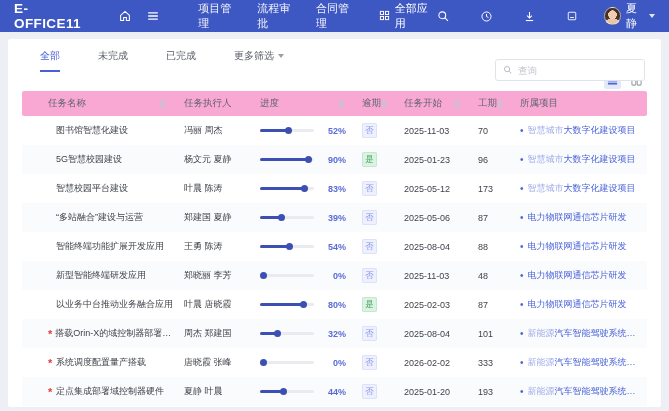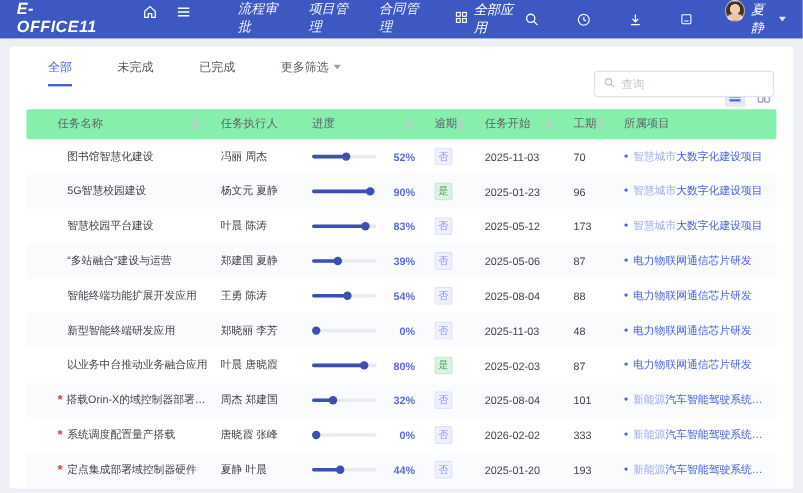--- a/index.html
+++ b/index.html
@@ -1,20 +1,20 @@
 <!DOCTYPE html>
 <html><head>
 <meta charset="utf-8">
 <style>
   * { margin:0; padding:0; box-sizing:border-box; }
   html,body { width:669px; height:411px; overflow:hidden; }
   body { font-family:"Liberation Sans","DejaVu Sans",sans-serif; background:#edeff4; position:relative; }
 
   
-  .navbar { height:32px; background:#3d57c3; display:flex; padding:0 14px; color:#fff;font-style:italic; }
+  .navbar { height:32px; background:#3d57c3; display:flex; align-items:center; padding:0 14px; color:#fff; }
   .logo { font-size:13.5px; font-weight:bold; letter-spacing:.4px; margin-right:28px; }
   .nav-ico { display:flex; align-items:center; justify-content:center; width:20px; height:20px; margin-right:10px; cursor:pointer; }
   .nav-menu { display:flex; gap:20px; margin-left:26px; font-size:11px; }
   .nav-item { cursor:pointer; opacity:.95; }
   .all-apps { display:flex; align-items:center; gap:5px; margin-left:24px; font-size:11px; cursor:pointer; }
   .flex-spacer { flex:1; }
   .right-icons { display:flex; align-items:center; gap:13px; margin-right:12px; }
   .avatar { width:18px; height:18px; border-radius:50%; margin-right:5px; border:1px solid rgba(255,255,255,.55);
     background:
       radial-gradient(circle at 50% 42%, #f0cdb0 0 36%, rgba(0,0,0,0) 37%),
@@ -34,21 +34,21 @@
 
   .search { position:absolute; right:16px; top:20px; width:150px; height:22px; border:1px solid #e0e3ea; border-radius:3px; background:#fff; display:flex; align-items:center; padding:0 7px; gap:5px; }
   .search input { border:none; outline:none; flex:1; font-size:9.5px; color:#333; font-family:inherit; background:transparent; }
   .search input::placeholder { color:#bfc4cc; }
 
   .tools { display:flex; justify-content:flex-end; align-items:center; gap:7px; padding:2px 16px 4px; height:20px; }
   .vt { width:17px; height:17px; border-radius:2px; display:flex; align-items:center; justify-content:center; cursor:pointer; }
   .vt.active { background:#e3e9fc; }
 
   
-  .thead { margin:0 14px; height:25px; background:#86efac; border-radius:2px; display:flex; font-size:9.5px; color:#60646c; }
+  .thead { margin:0 14px; height:25px; background:#f9a8d4; border-radius:2px; display:flex; font-size:9.5px; color:#60646c; }
   .tbody { margin:0 14px; }
   .trow { display:flex; align-items:center; height:29px; font-size:9px; color:#3f434a; cursor:pointer;justify-content:space-between; }
   .trow:nth-child(even) { background:#fafbfd; }
 
   .cell,.hcell { padding-right:6px; overflow:hidden; white-space:nowrap; display:flex; align-items:center; }
   .c-name      { flex:0 0 162px; padding-left:26px; }
   .c-assignees { flex:0 0 76px; }
   .c-progress  { flex:0 0 102px; }
   .c-overdue   { flex:0 0 42px; }
   .c-start     { flex:0 0 74px; }
@@ -87,22 +87,22 @@
         <path d="M3 7.2 L8 2.8 L13 7.2 V13.2 H9.6 V9.6 H6.4 V13.2 H3 Z" fill="none" stroke="#fff" stroke-width="1.2"></path>
       </svg>
   </div>
   <div class="nav-ico">
     <svg width="14" height="14" viewBox="0 0 16 16">
         <path d="M2.5 4.5 H13.5 M2.5 8 H13.5 M2.5 11.5 H13.5" stroke="#fff" stroke-width="1.5"></path>
       </svg>
   </div>
 
   <div class="nav-menu">
+      <div class="nav-item">项目管理</div>
       <div class="nav-item">流程审批</div>
-      <div class="nav-item">项目管理</div>
       <div class="nav-item">合同管理</div>
     </div>
 
   <div class="all-apps">
     <span>
       <svg width="11" height="11" viewBox="0 0 16 16">
           <g fill="none" stroke="#fff" stroke-width="1.4">
             <rect x="2" y="2" width="4.6" height="4.6"></rect>
             <rect x="9.4" y="2" width="4.6" height="4.6"></rect>
             <rect x="2" y="9.4" width="4.6" height="4.6"></rect>

